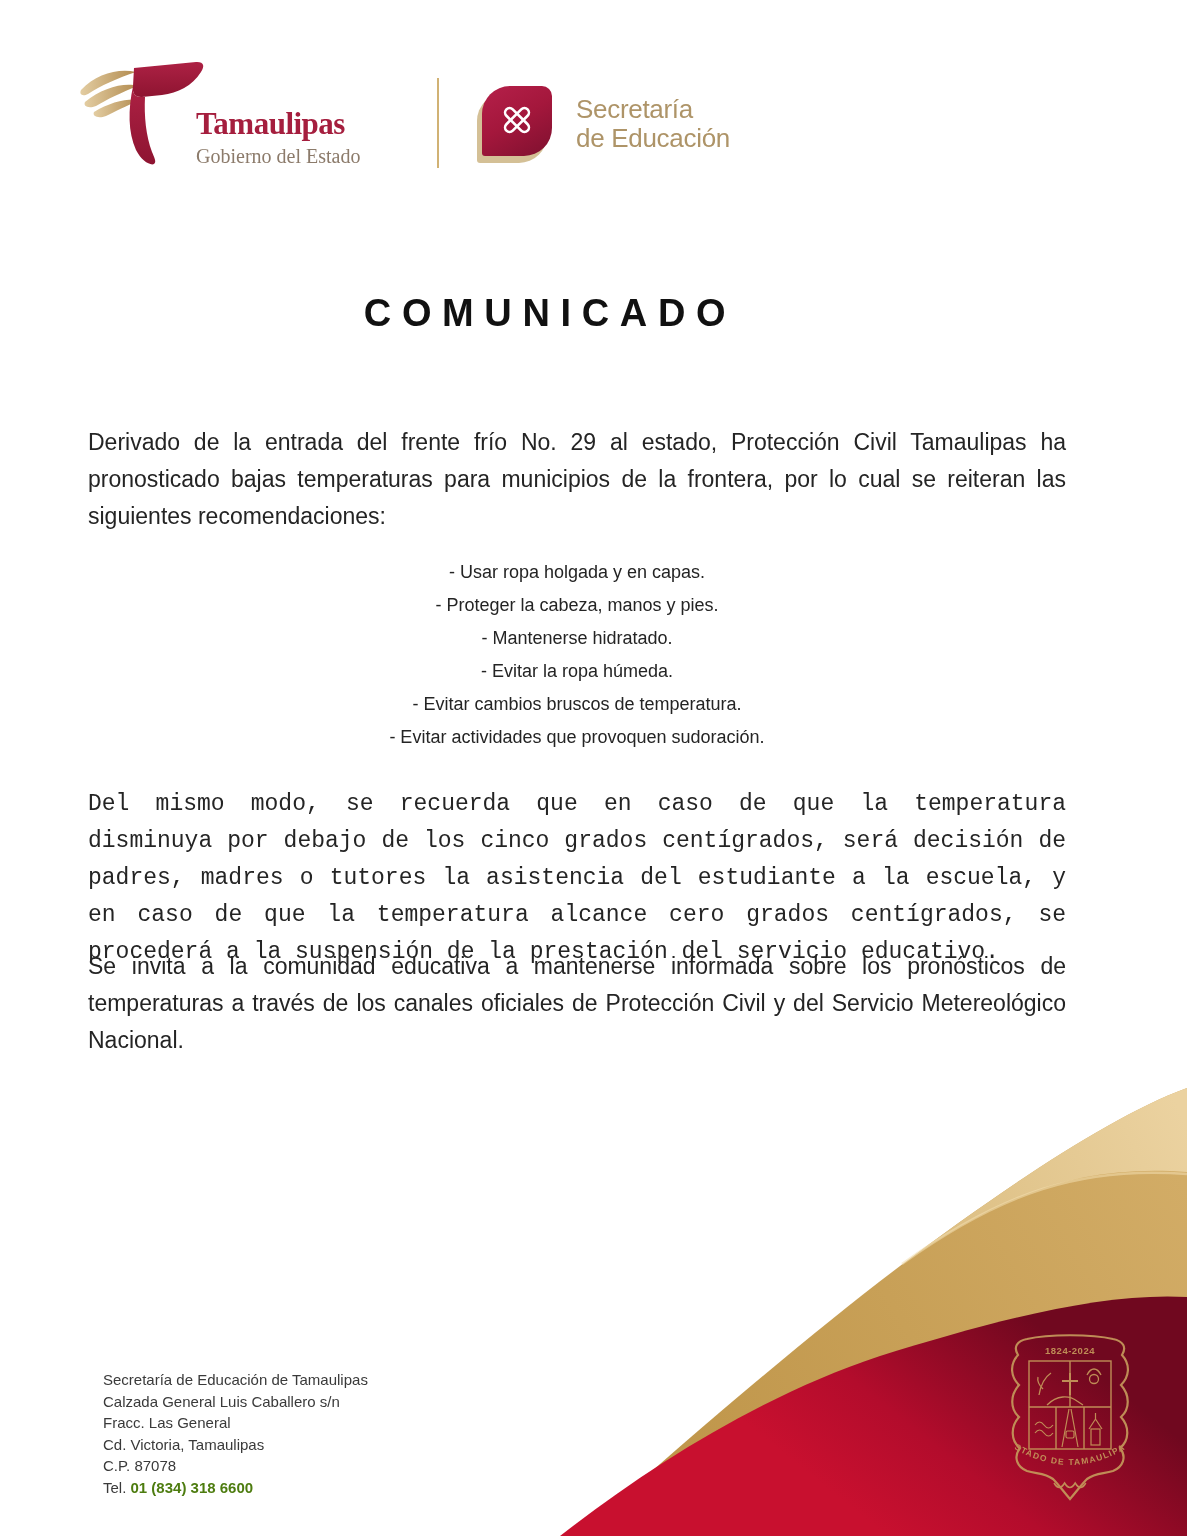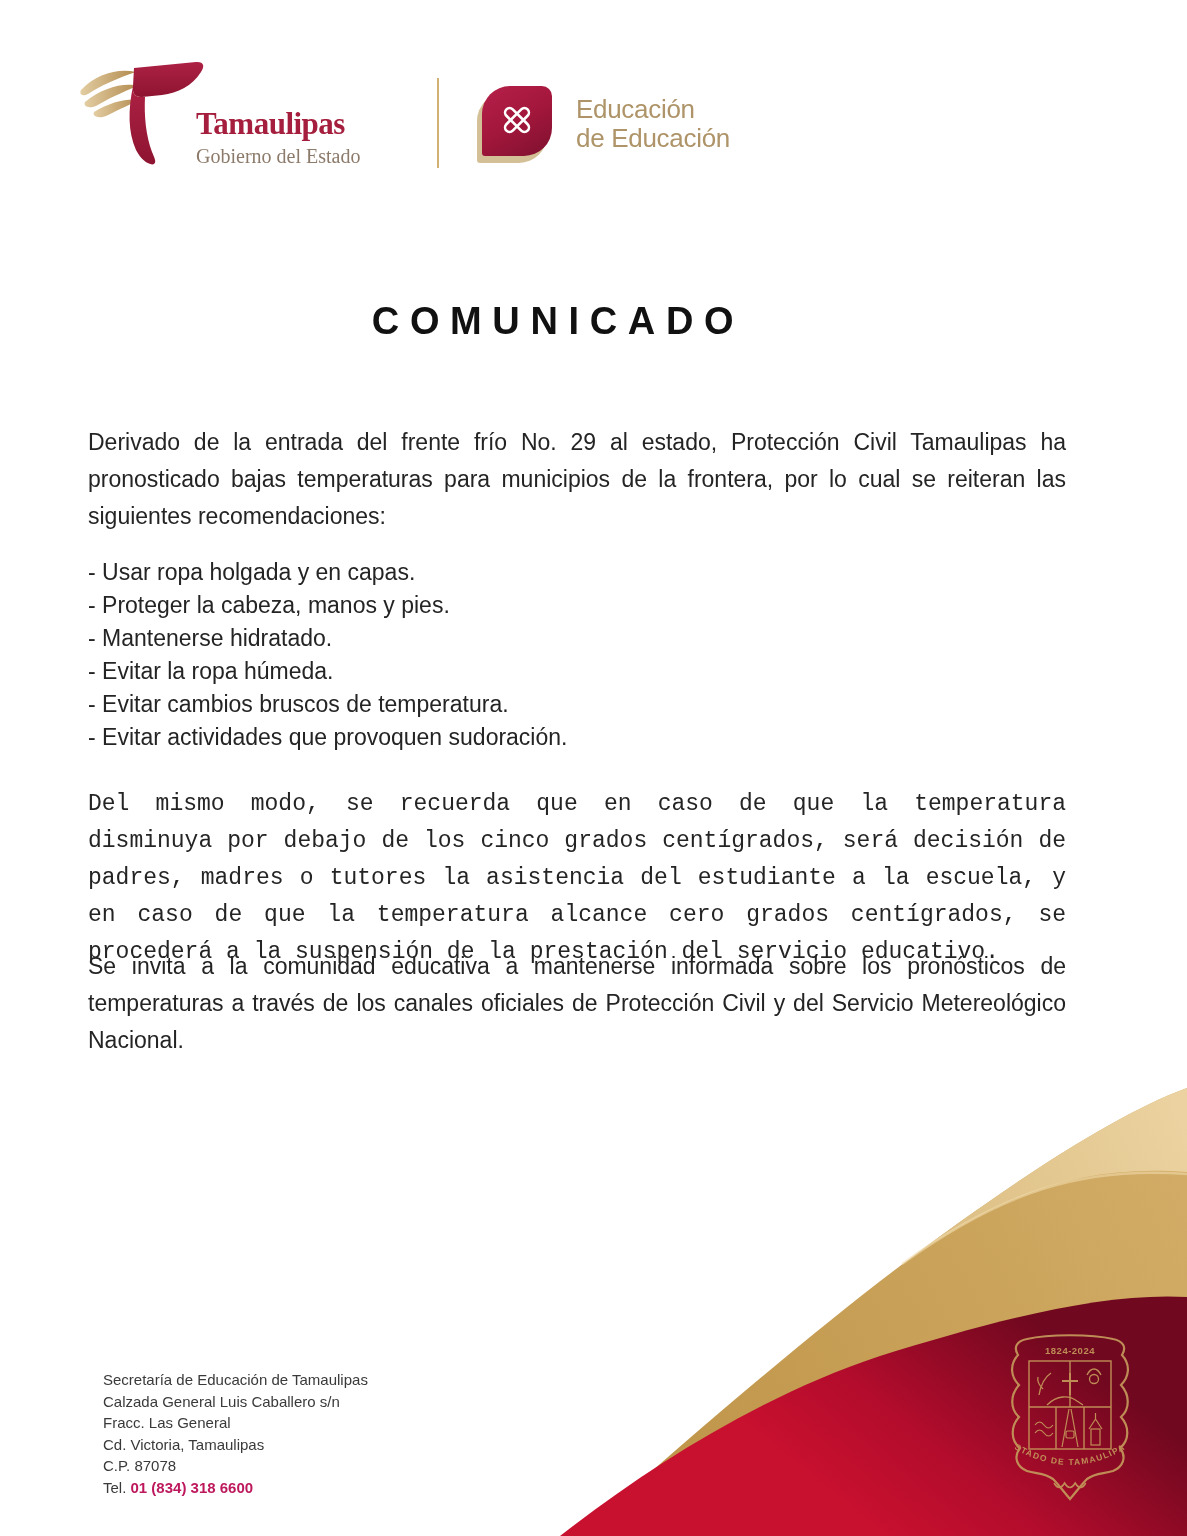--- a/index.html
+++ b/index.html
@@ -40,38 +40,38 @@
     background: linear-gradient(150deg, #B5204A 0%, #A4173C 48%, #7E102F 100%);
     border-radius: 28px 10px 28px 3px;
   }
   .edu-pencils { position: absolute; left: 15px; top: 14px; }
   .edu-text { position: absolute; left: 576px; top: 95px; line-height: 29px; }
   .edu-line { font-size: 26px; color: var(--tan-text, #AE9468); letter-spacing: -0.3px; }
 
   
   .doc-title {
     position: absolute; top: 292px; left: 0; width: 1100px;
-    text-align: center; margin: 8px;
+    text-align: center; margin: 0;
     font-size: 38px; font-weight: bold; letter-spacing: 0.28em;
     color: #111111; z-index: 2;
   }
 
   
   .body-block { position: absolute; left: 88px; width: 978px; z-index: 2; }
   .para { font-size: 23px; line-height: 37px; text-align: justify; margin: 0; }
   .p1 { top: 424px; }
   .p2 { top: 786px; font-family: Liberation Mono, monospace; }
   .p3 { top: 948px; }
   .reco-list { top: 556px; }
-  .reco-item { font-size: 23px; line-height: 33px; text-align: left; }
+  .reco-item { font-size: 18px; line-height: 33px; text-align: center; }
 
   
   .footer-address { position: absolute; left: 103px; top: 1369px; z-index: 3; }
   .addr-line { font-size: 15px; line-height: 21.6px; color: var(--footer-text, #3A3A3A); }
-  .phone-number { font-weight: bold; color: #be185d; }
+  .phone-number { font-weight: bold; color: #4d7c0f; }
 
   
   .corner-decor { position: absolute; left: 0; bottom: 0; width: 1187px; height: 470px; z-index: 1; }
   .emb { stroke: var(--emblem-gold, #C39459); fill: none; }
   .emb-text {
     fill: var(--emblem-gold, #C39459);
     font-family: "Liberation Sans", sans-serif;
     font-weight: bold;
   }
 </style>
@@ -160,21 +160,21 @@
       <div class="edu-leaf-shadow"></div>
       <div class="edu-leaf"></div>
       <svg class="edu-pencils" width="40" height="40" viewBox="0 0 40 40">
         <g stroke="#ffffff" stroke-width="2.6" fill="none" stroke-linejoin="round">
           <rect x="5" y="15.5" width="30" height="9" rx="4.5" transform="rotate(45 20 20)"></rect>
           <rect x="5" y="15.5" width="30" height="9" rx="4.5" transform="rotate(-45 20 20)"></rect>
         </g>
       </svg>
     </div>
     <div class="edu-text">
-      <div class="edu-line">Educación</div>
+      <div class="edu-line">Secretaría</div>
       <div class="edu-line">de Educación</div>
     </div>
   </div>
 
   <h1 class="doc-title">COMUNICADO</h1>
 
   <p class="body-block para p1">Derivado de la entrada del frente frío No. 29 al estado, Protección Civil Tamaulipas ha pronosticado bajas temperaturas para municipios de la frontera, por lo cual se reiteran las siguientes recomendaciones:</p>
 
   <div class="body-block reco-list">
     <div class="reco-item">- Usar ropa holgada y en capas.</div>

